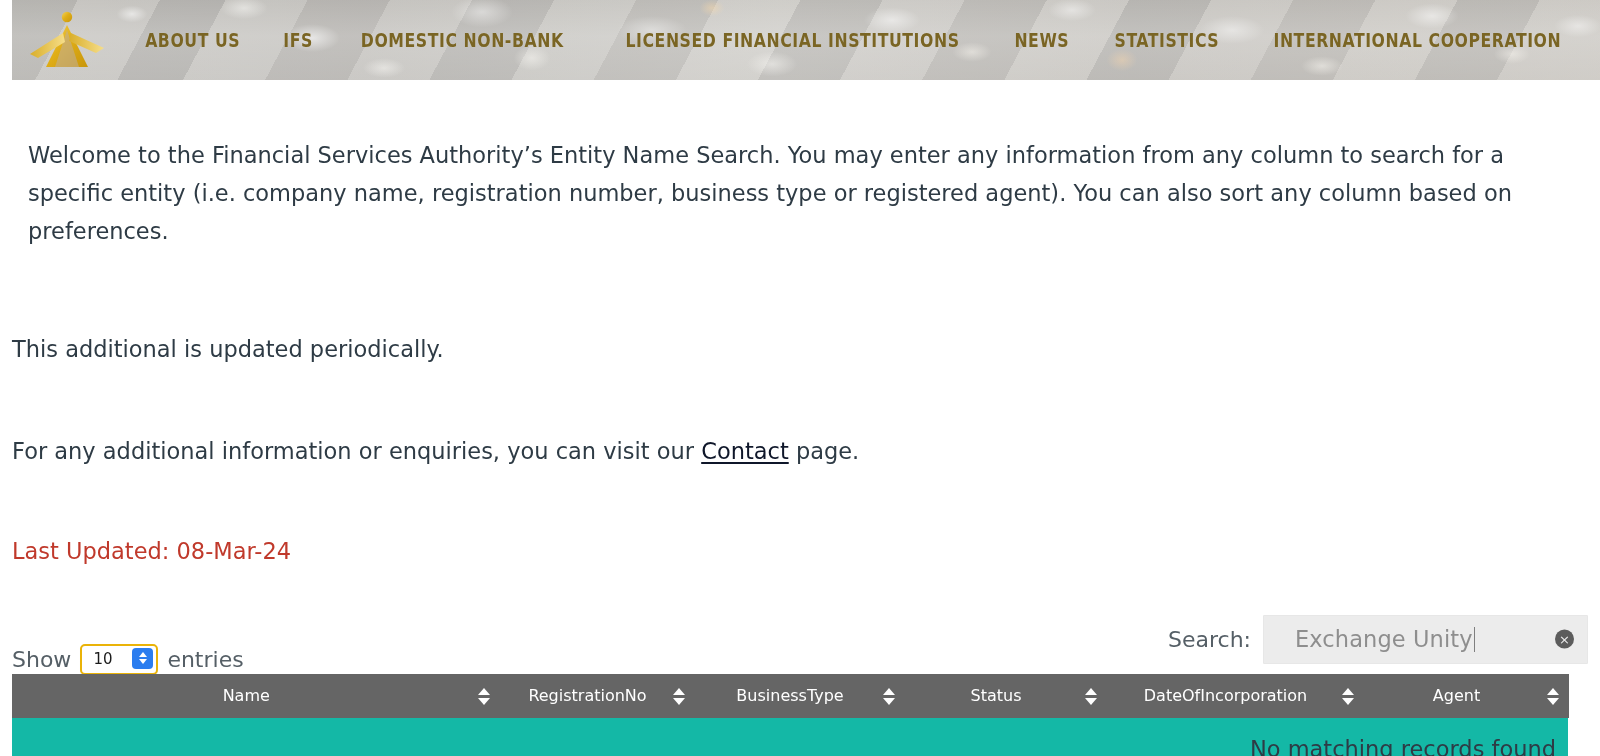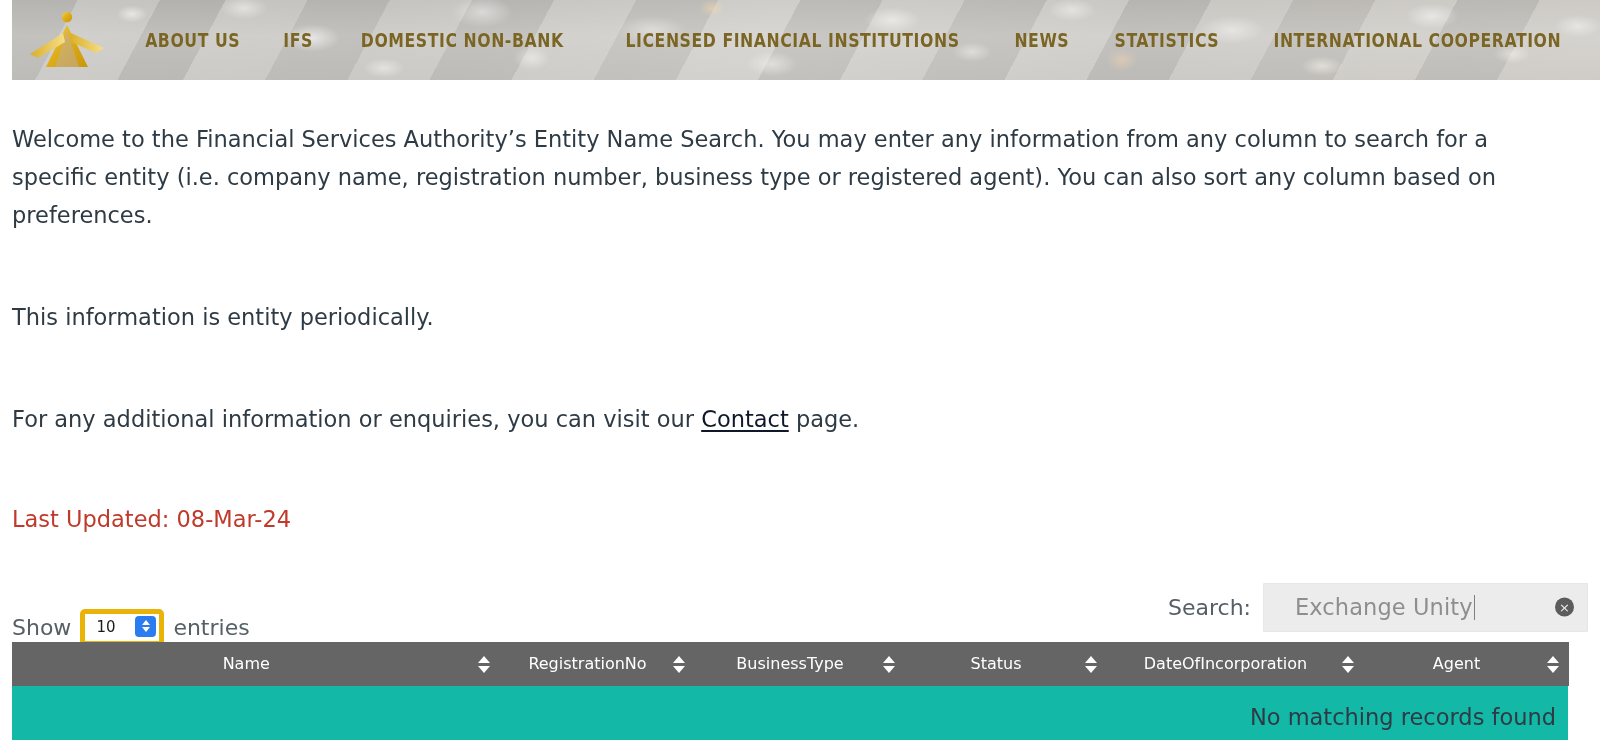--- a/index.html
+++ b/index.html
@@ -103,21 +103,21 @@
   }
 
   
   .content {
     padding: 0 12px;
   }
   .intro {
     font-size: 22.5px;
     line-height: 38px;
     color: #2e3b45;
-    margin: 0;
+    margin: 16px;
     padding-top: 40px;
     max-width: 1545px;
     font-weight: 400;
   }
   .para {
     font-size: 22.5px;
     line-height: 38px;
     color: #2e3b45;
     margin: 0;
     padding-top: 64px;
@@ -152,21 +152,21 @@
     white-space: nowrap;
     margin-top: 40px;
   }
   .mac-select {
     position: relative;
     display: inline-flex;
     align-items: center;
     width: 74px;
     height: 27px;
     background: #ffffff;
-    border: 5px solid #eab308;
+    border: 2px solid #eab308;
     border-radius: 5px;
     box-shadow: 0 1px 1px rgba(0,0,0,.07);
     cursor: pointer;
   }
   .mac-select .val {
     font-size: 15px;
     color: #1b1b1b;
     padding-left: 11px;
   }
   .mac-stepper {
@@ -338,21 +338,21 @@
       <span class="nav-item">INTERNATIONAL COOPERATION</span>
       <span class="nav-item">CONTACT US</span>
     </nav>
   </div>
 </div>
 
 <div class="content">
 
   <p class="intro">Welcome to the Financial Services Authority’s Entity Name Search. You may enter any information from any column to search for a specific entity (i.e. company name, registration number, business type or registered agent). You can also sort any column based on preferences.</p>
 
-  <p class="para">This information is entity periodically.</p>
+  <p class="para">This additional is updated periodically.</p>
 
   <p class="para">
     <span>For any additional information or enquiries, you can visit our </span><a class="inline-link">Contact</a><span> page.</span>
   </p>
 
   <div class="last-updated">Last Updated:  08-Mar-24</div>
 
   <div class="dt-controls">
 
     <div class="dt-length">

